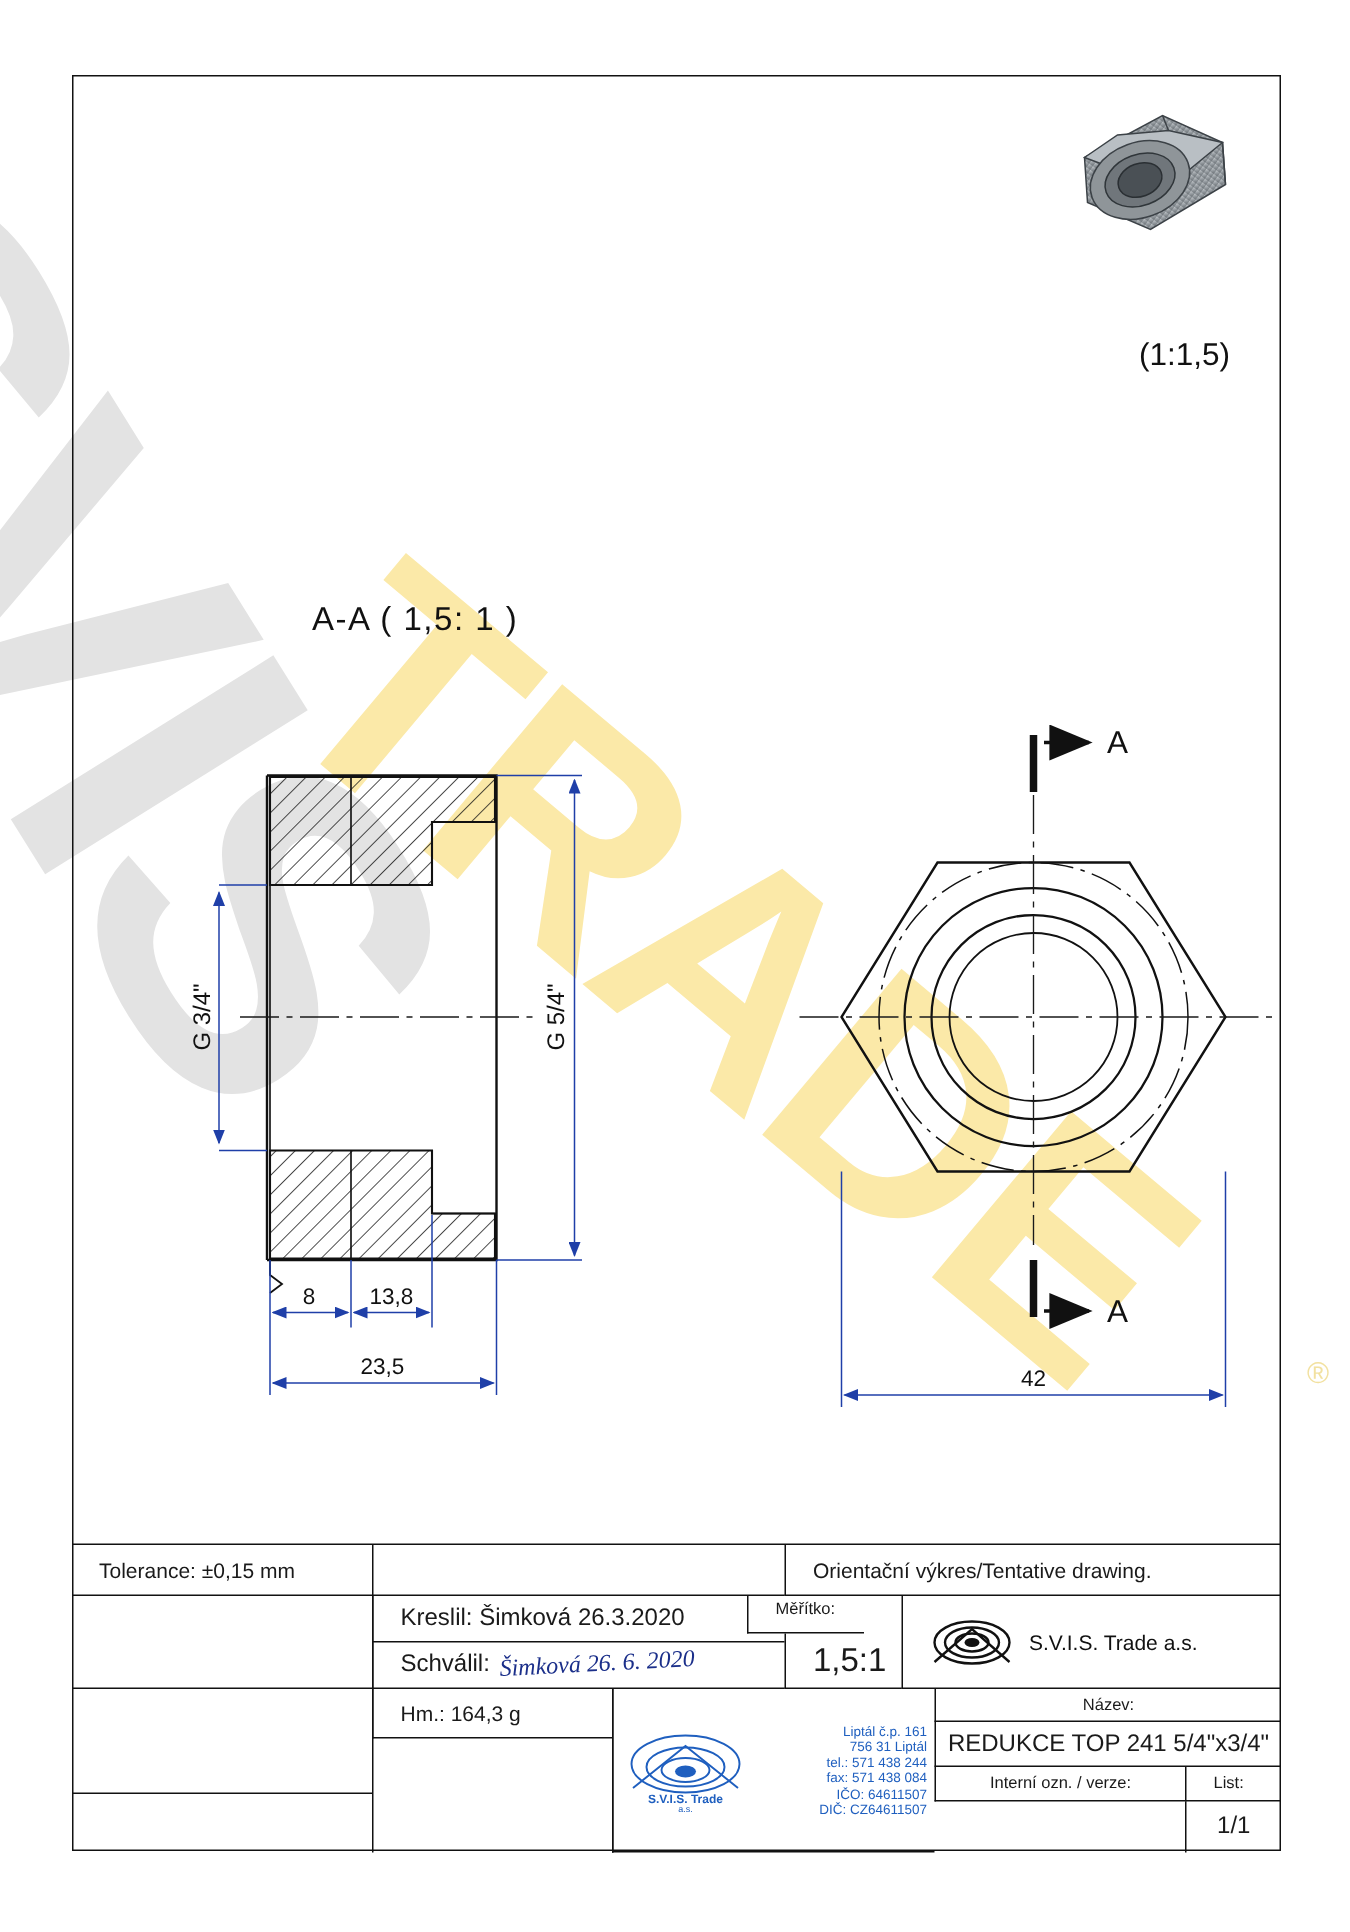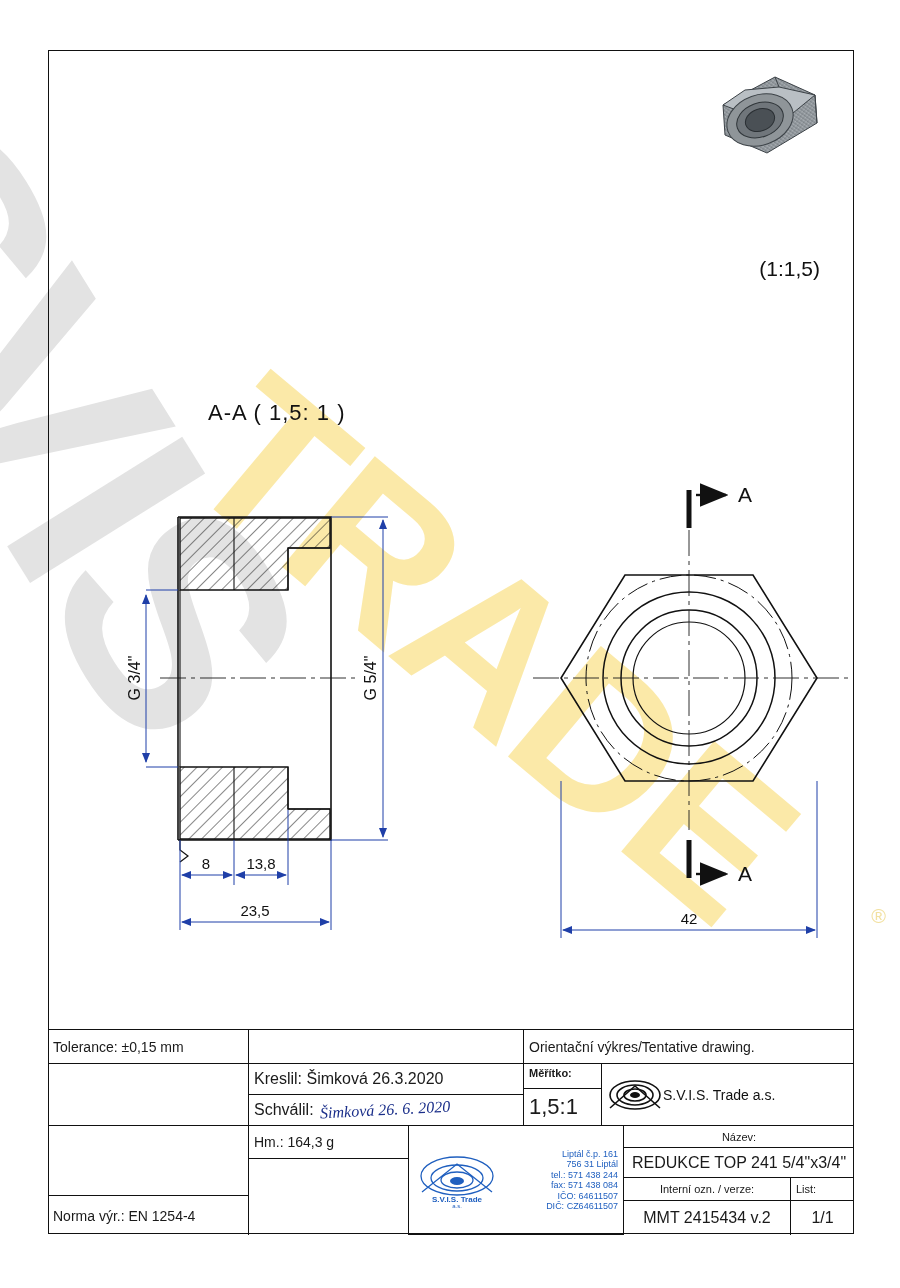--- a/index.html
+++ b/index.html
@@ -50,40 +50,40 @@
     width:806px;height:1184px;
     border:1.6px solid #111;
     box-sizing:border-box;
   }
   
   .iso{
     position:absolute;right:65px;top:65px;width:130px;height:110px;
   }
   .iso-scale{
     position:absolute;right:80px;top:225px;
-    font-size:21px;color:#111;margin-top:32px;
+    font-size:21px;color:#111;
   }
   
   .sec-label{
     position:absolute;left:168px;top:400px;
     font-size:22px;color:#111;letter-spacing:1px;margin-left:40px;
   }
   
   .dwg{position:absolute;left:48px;top:50px;}
   
   .tb{
     position:absolute;left:48px;top:1029px;width:806px;height:205px;
     box-sizing:border-box;
     border-top:1.4px solid #111;
     font-size:14px;
   }
   .tb .cell{
     position:absolute;box-sizing:border-box;
     display:flex;align-items:center;
-    padding:0 5px;
+    padding:0 18px;
     overflow:hidden;
     white-space:nowrap;
   }
   .bl{border-left:1.3px solid #111;}
   .bb{border-bottom:1.3px solid #111;}
   .f16{font-size:16px;}
   .f11{font-size:11px;}
   .sig{
     font-family:"Liberation Serif", serif;
     font-style:italic;
@@ -251,46 +251,45 @@
   </div>
 
   <div class="tb">
 
     <div class="cell bb" style="left:0;top:0;width:200px;height:34px;">Tolerance: ±0,15 mm</div>
     <div class="cell bb bl" style="left:200px;top:0;width:275px;height:34px;"></div>
     <div class="cell bb bl" style="left:475px;top:0;width:331px;height:34px;">Orientační výkres/Tentative drawing.</div>
 
     <div class="cell bb" style="left:0;top:34px;width:200px;height:62px;"></div>
     <div class="cell bb" style="left:0;top:129px;width:200px;height:37px;"></div>
-    <div class="cell" style="left:0;top:166px;width:200px;height:39px;">Norma výr.: EN 1254-4</div>
 
     <div class="cell bb bl f16" style="left:200px;top:34px;width:275px;height:31px;">Kreslil: Šimková 26.3.2020</div>
     <div class="cell bb bl" style="left:200px;top:65px;width:275px;height:31px;">
       <span class="f16">Schválil:</span>
       <span class="sig" style="margin-left:6px;">Šimková 26. 6. 2020</span>
     </div>
 
     <div class="cell bb bl" style="left:200px;top:96px;width:160px;height:33px;">Hm.: 164,3 g</div>
 
-    <div class="cell bb bl f11" style="left:475px;top:34px;width:78px;height:25px;align-items:flex-start;padding-top:3px;font-weight:bold;">Měřítko:</div>
+    <div class="cell bb bl f11" style="left:450px;top:34px;width:78px;height:25px;align-items:flex-start;padding-top:3px;">Měřítko:</div>
     <div class="cell bb bl" style="left:475px;top:59px;width:78px;height:37px;font-size:22px;">1,5:1</div>
 
     <div class="cell bb bl" style="left:553px;top:34px;width:253px;height:62px;">
       <span style="display:inline-block;width:56px;height:34px;">
         <svg width="56" height="34" viewBox="0 0 56 34">
           <g fill="none" stroke="#111" stroke-width="1.6">
             <ellipse cx="28" cy="17" rx="25" ry="14"></ellipse>
             <ellipse cx="28" cy="17" rx="18" ry="10"></ellipse>
             <ellipse cx="28" cy="17" rx="11" ry="6"></ellipse>
           </g>
           <ellipse cx="28" cy="17" rx="5" ry="3" fill="#111"></ellipse>
           <path d="M3 30 L28 8 L53 30" fill="none" stroke="#111" stroke-width="1.6"></path>
         </svg>
       </span>
-      <span class="logo-txt" style="">S.V.I.S. Trade a.s.</span>
+      <span class="logo-txt" style="margin-left:10px;">S.V.I.S. Trade a.s.</span>
     </div>
 
     <div class="cell bb bl" style="left:360px;top:96px;width:215px;height:109px;justify-content:space-between;padding:4px 5px;">
       <span style="display:inline-block;width:86px;">
         <svg width="86" height="58" viewBox="0 0 86 58">
           <g fill="none" stroke="#1f5fbf" stroke-width="1.3">
             <ellipse cx="43" cy="26" rx="36" ry="19"></ellipse>
             <ellipse cx="43" cy="28" rx="26" ry="13"></ellipse>
             <ellipse cx="43" cy="30" rx="16" ry="8"></ellipse>
           </g>
@@ -307,21 +306,20 @@
         <span>fax: 571 438 084</span><br>
         <span>IČO: 64611507</span><br>
         <span>DIČ: CZ64611507</span>
       </span>
     </div>
 
     <div class="cell bb bl f11" style="left:575px;top:96px;width:231px;height:22px;justify-content:center;">Název:</div>
     <div class="cell bb bl f16" style="left:575px;top:118px;width:231px;height:30px;justify-content:center;">REDUKCE TOP 241 5/4"x3/4"</div>
 
     <div class="cell bb bl f11" style="left:575px;top:148px;width:167px;height:23px;justify-content:center;">Interní ozn. / verze:</div>
-    <div class="cell bl f16" style="left:575px;top:171px;width:167px;height:34px;justify-content:center;">MMT 2415434 v.2</div>
     <div class="cell bb bl f11" style="left:742px;top:148px;width:64px;height:23px;">List:</div>
     <div class="cell bl" style="left:742px;top:171px;width:64px;height:34px;justify-content:center;font-size:16px;">1/1</div>
 
     <div style="position:absolute;left:200px;top:34px;width:0;height:171px;border-left:1.3px solid #111;"></div>
     <div style="position:absolute;left:360px;top:96px;width:0;height:109px;border-left:1.3px solid #111;"></div>
   </div>
 
 </div>
 
 </body></html>

